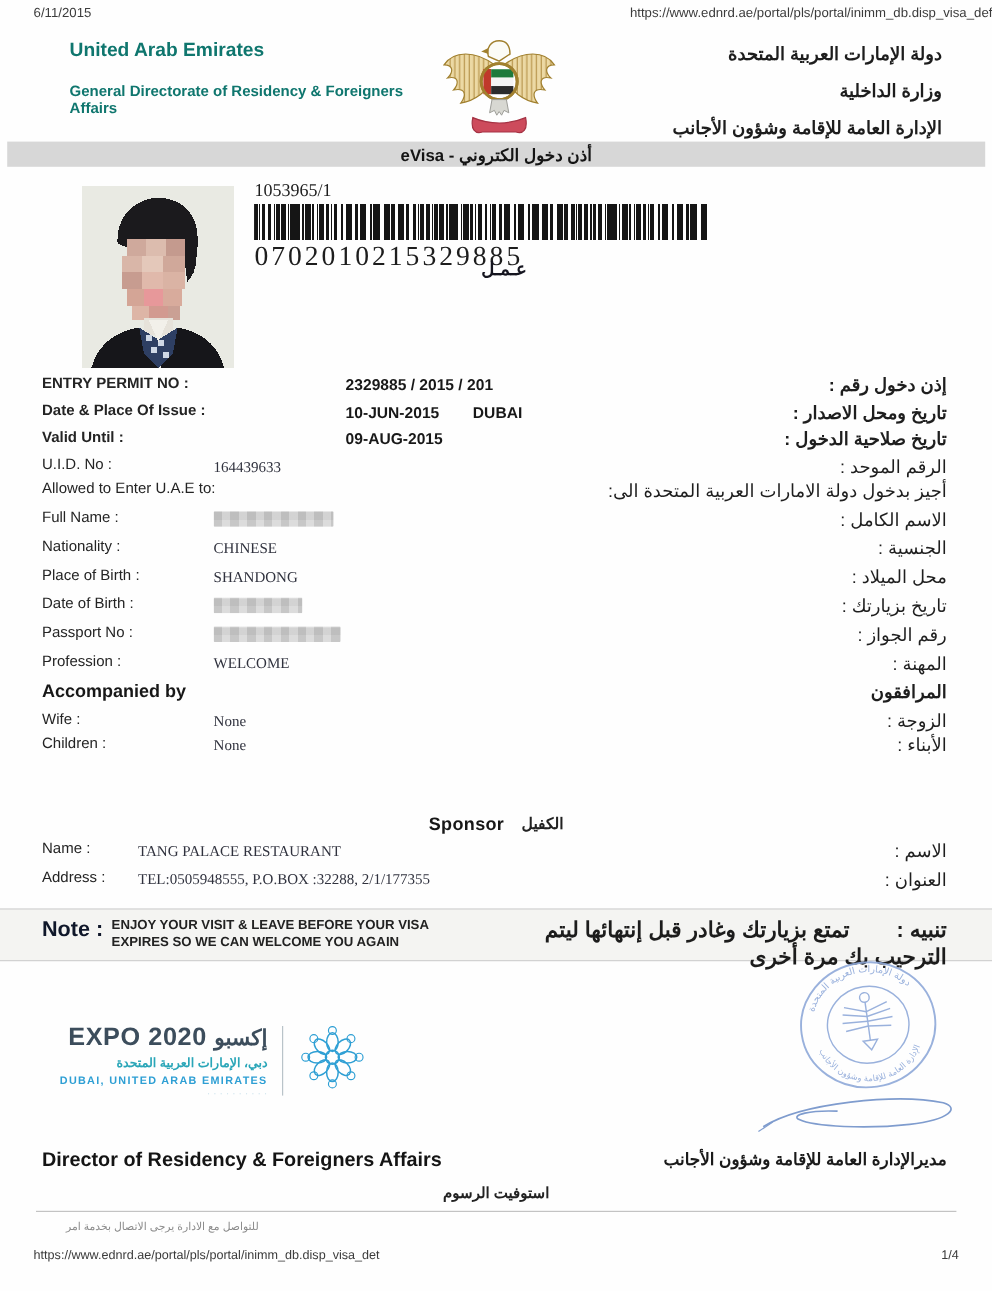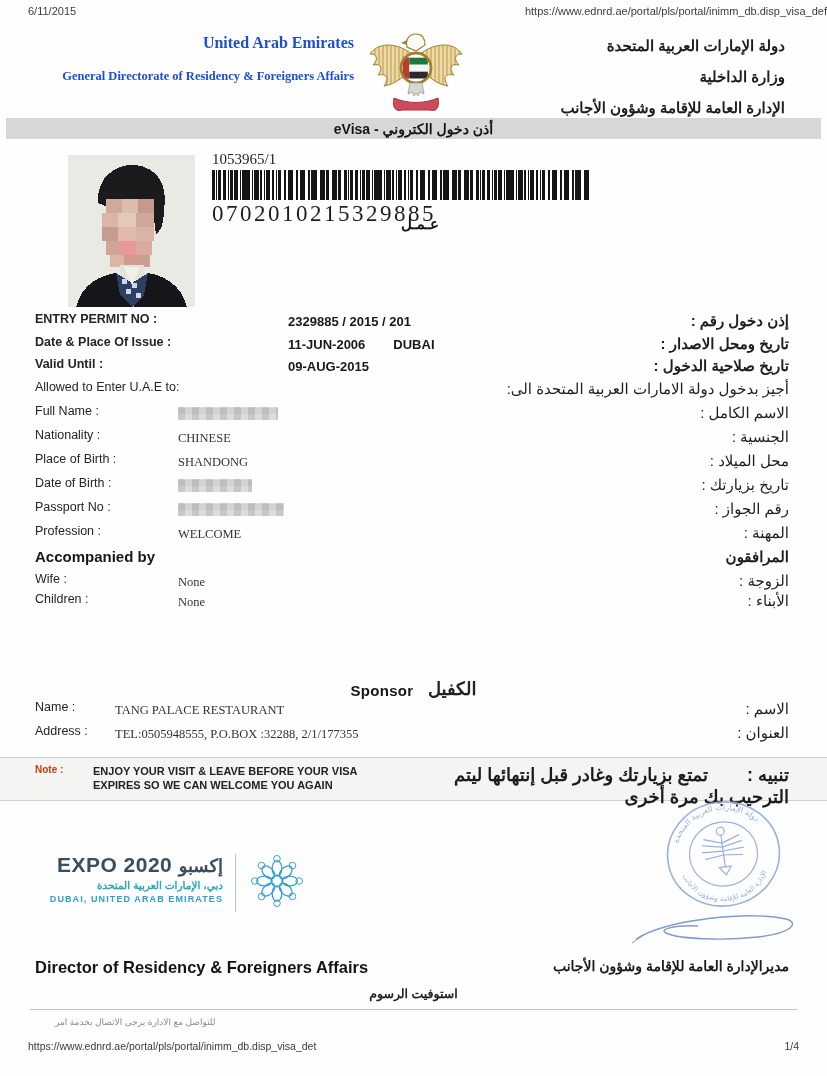--- a/index.html
+++ b/index.html
@@ -5,22 +5,22 @@
   html,body{margin:0;padding:0;background:#9a9a9a;}
   .page{
     position:relative;width:827px;height:1076px;margin:0 auto;
     background:#fefefe;overflow:hidden;
     font-family:"Liberation Sans",sans-serif;color:#222;
   }
   
   .meta-date{position:absolute;top:5px;left:28px;font-size:11px;color:#3c3c3c;}
   .meta-url{position:absolute;top:5px;left:0;width:100%;text-align:right;font-size:11px;color:#3c3c3c;}
   
-  .hdr-en{position:absolute;top:34px;left:58px;width:296px;text-align:right;
-          font-family:Liberation Serif, serif;font-weight:bold;color:#1d4ed8;}
+  .hdr-en{position:absolute;top:34px;left:58px;width:296px;text-align:left;
+          font-family:Liberation Sans, sans-serif;font-weight:bold;color:#0f766e;}
   .hdr-en .l1{font-size:16px;}
   .hdr-en .l2{font-size:16px;margin-top:13px;letter-spacing:.5px;}
   .hdr-en .l3{font-size:12.5px;margin-top:17px;}
   .hdr-ar{position:absolute;top:30px;right:42px;width:270px;text-align:right;direction:rtl;
           font-size:15px;font-weight:bold;color:#1d1d1d;line-height:31px;}
   .emblem{position:absolute;top:30px;left:366px;width:100px;height:88px;}
   .evisa-bar{position:absolute;top:118px;left:6px;right:6px;height:21px;background:#d7d7d7;
              display:flex;align-items:center;justify-content:center;
              font-size:14px;font-weight:bold;color:#141414;direction:rtl;}
   
@@ -50,28 +50,28 @@
   .vserif{font-family:"Liberation Serif",serif;font-size:12.5px;color:#30323e;}
   .vdxb{margin-left:28px;}
   .redact{display:inline-block;height:13px;border-radius:1px;vertical-align:middle;
     background:
       repeating-linear-gradient(90deg,rgba(160,160,160,.35) 0 7px,rgba(220,220,220,.35) 7px 14px),
       repeating-linear-gradient(0deg,#dcdcdc 0 6px,#cecece 6px 12px);}
   .sec-title{font-size:15px;font-weight:bold;color:#171717;}
   
   .sponsor-head{position:absolute;top:679px;left:0;width:100%;text-align:center;}
   .sponsor-head .en{font-size:15px;font-weight:bold;color:#171717;letter-spacing:.3px;}
-  .sponsor-head .arr{font-size:18px;font-weight:bold;direction:rtl;display:inline-block;margin-left:10px;position:relative;top:-1px;}
+  .sponsor-head .arr{font-size:13px;font-weight:bold;direction:rtl;display:inline-block;margin-left:10px;position:relative;top:-1px;}
   .sp-rows{position:absolute;top:700px;left:0;right:0;}
   .sp-rows .lbl{width:80px;}
   
   .note{position:absolute;top:757px;left:0;right:0;height:44px;
         background:#f4f4f2;border-top:1px solid #d2d2d2;border-bottom:1px solid #d2d2d2;
         display:flex;align-items:flex-start;padding:6px 38px 0 35px;box-sizing:border-box;}
-  .note .nl{font-size:10px;font-weight:bold;color:#c2410c;width:58px;flex:none;}
+  .note .nl{font-size:18px;font-weight:bold;color:#0f172a;width:58px;flex:none;}
   .note .nt{font-size:11px;font-weight:bold;color:#222;line-height:14px;width:330px;flex:none;}
   .note .nar{margin-left:auto;direction:rtl;text-align:right;font-size:18px;font-weight:bold;color:#1c1c1c;}
   .note .nar .nlabel{margin-left:34px;}
   
   .expo{position:absolute;top:852px;left:38px;display:flex;align-items:center;}
   .expo .txt{text-align:right;width:185px;}
   .expo .t1{font-size:21px;font-weight:bold;color:#3c4d5c;letter-spacing:.5px;}
   .expo .t1 .arx{font-size:18px;}
   .expo .t2{font-size:10.5px;font-weight:bold;color:#2aa6b8;direction:rtl;margin-top:2px;}
   .expo .t3{font-size:9px;font-weight:bold;color:#2e9fd4;letter-spacing:1.1px;margin-top:3px;}
@@ -190,27 +190,32 @@
   </div>
 
   <div class="rows">
     <div class="row h22">
       <span class="lbl b">ENTRY PERMIT NO :</span>
       <span class="val"><span class="vbold">2329885 / 2015 / 201</span></span>
       <span class="ar b">إذن دخول رقم :</span>
     </div>
     <div class="row h22">
       <span class="lbl b">Date &amp; Place Of Issue :</span>
-      <span class="val"><span class="vbold">11-JUN-2006</span><span class="vbold vdxb" style="margin-left:28px">DUBAI</span></span>
+      <span class="val"><span class="vbold">10-JUN-2015</span><span class="vbold vdxb" style="margin-left:28px">DUBAI</span></span>
       <span class="ar b">تاريخ ومحل الاصدار :</span>
     </div>
     <div class="row h22">
       <span class="lbl b">Valid Until :</span>
       <span class="val"><span class="vbold">09-AUG-2015</span></span>
       <span class="ar b">تاريخ صلاحية الدخول :</span>
+    </div>
+    <div class="row h20">
+      <span class="lbl">U.I.D. No :</span>
+      <span class="val"><span class="vserif">164439633</span></span>
+      <span class="ar">الرقم الموحد :</span>
     </div>
     <div class="row h24">
       <span class="lbl" style="width:300px">Allowed to Enter U.A.E to:</span>
       <span class="ar">أجيز بدخول دولة الامارات العربية المتحدة الى:</span>
     </div>
 
     <div class="row h24">
       <span class="lbl">Full Name :</span>
       <span class="val"><span class="redact" style="width:100px"></span></span>
       <span class="ar">الاسم الكامل :</span>

